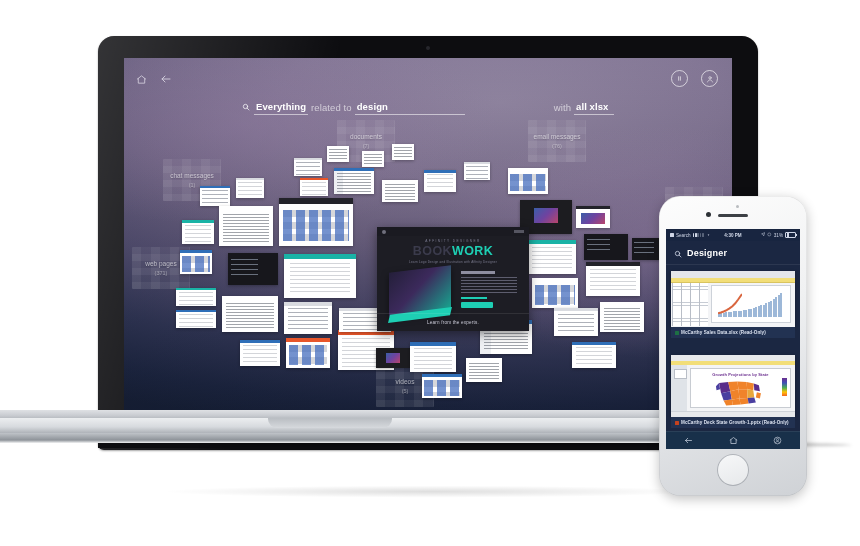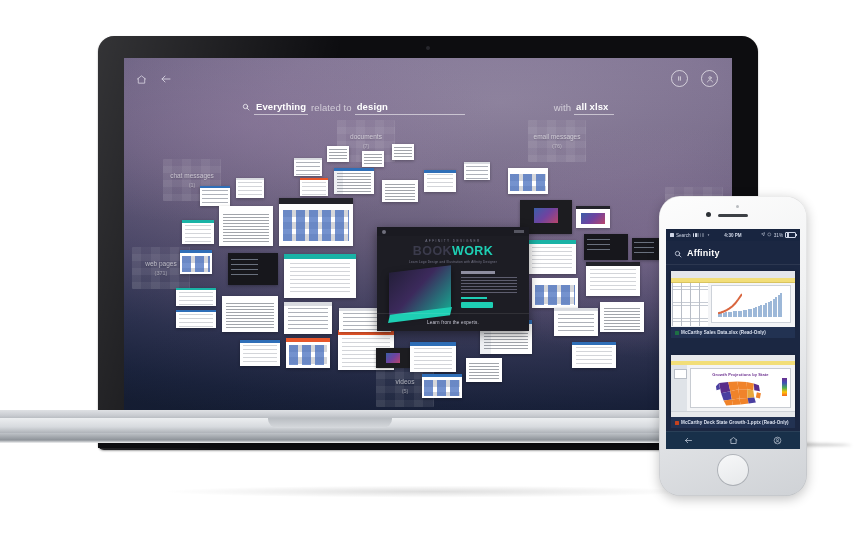--- a/index.html
+++ b/index.html
@@ -677,21 +677,21 @@
         </div>
       </div>
 
       <div class="ios-search">
         <span>
           <svg width="8" height="8" viewBox="0 0 24 24" fill="none" stroke="#cfd6e6" stroke-width="2.4" stroke-linecap="round">
             <circle cx="10.5" cy="10.5" r="6.5"></circle>
               <path d="M15.5 15.5L21 21"></path>
           </svg>
         </span>
-        <span class="q">Affinity</span>
+        <span class="q">Designer</span>
       </div>
 
       <div class="ios-card c1">
         <div class="xl-ribbon"></div>
         <div class="xl-bar"></div>
         <div class="xl-grid"></div>
         <div class="xl-chart">
           <div class="xl-axis"></div>
           <div class="xl-bars">
             <i style="height:16%"></i>

